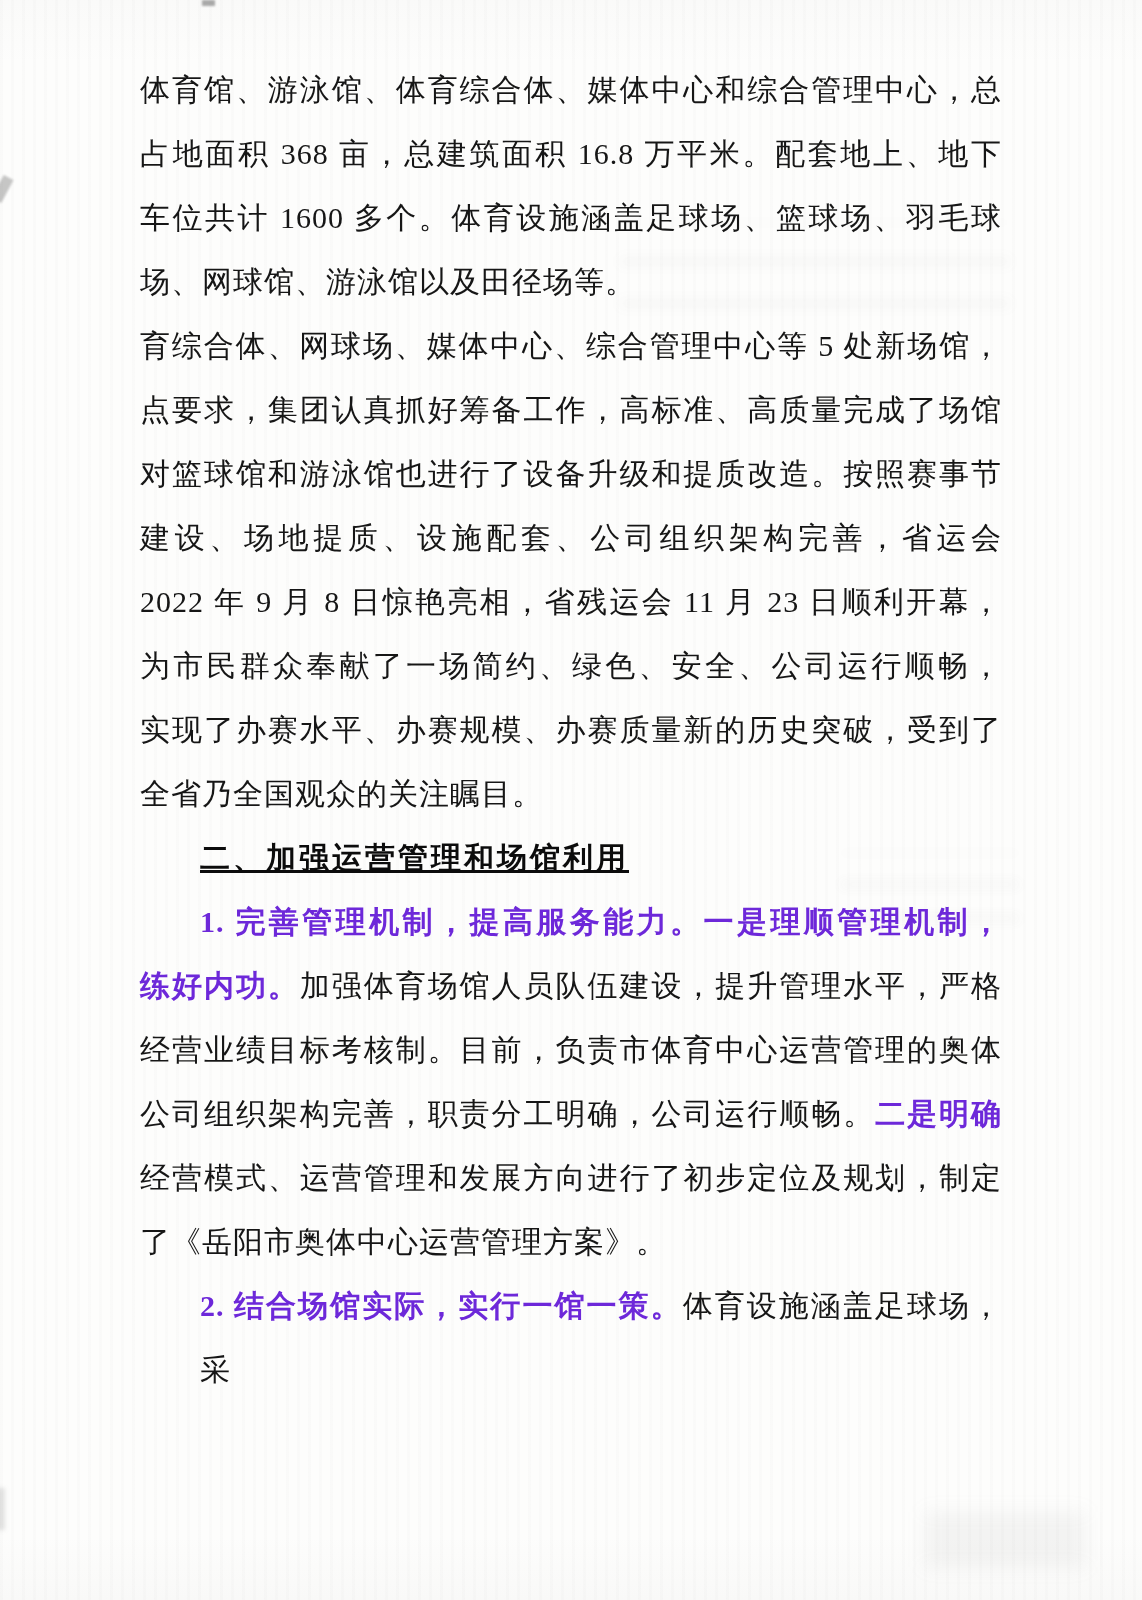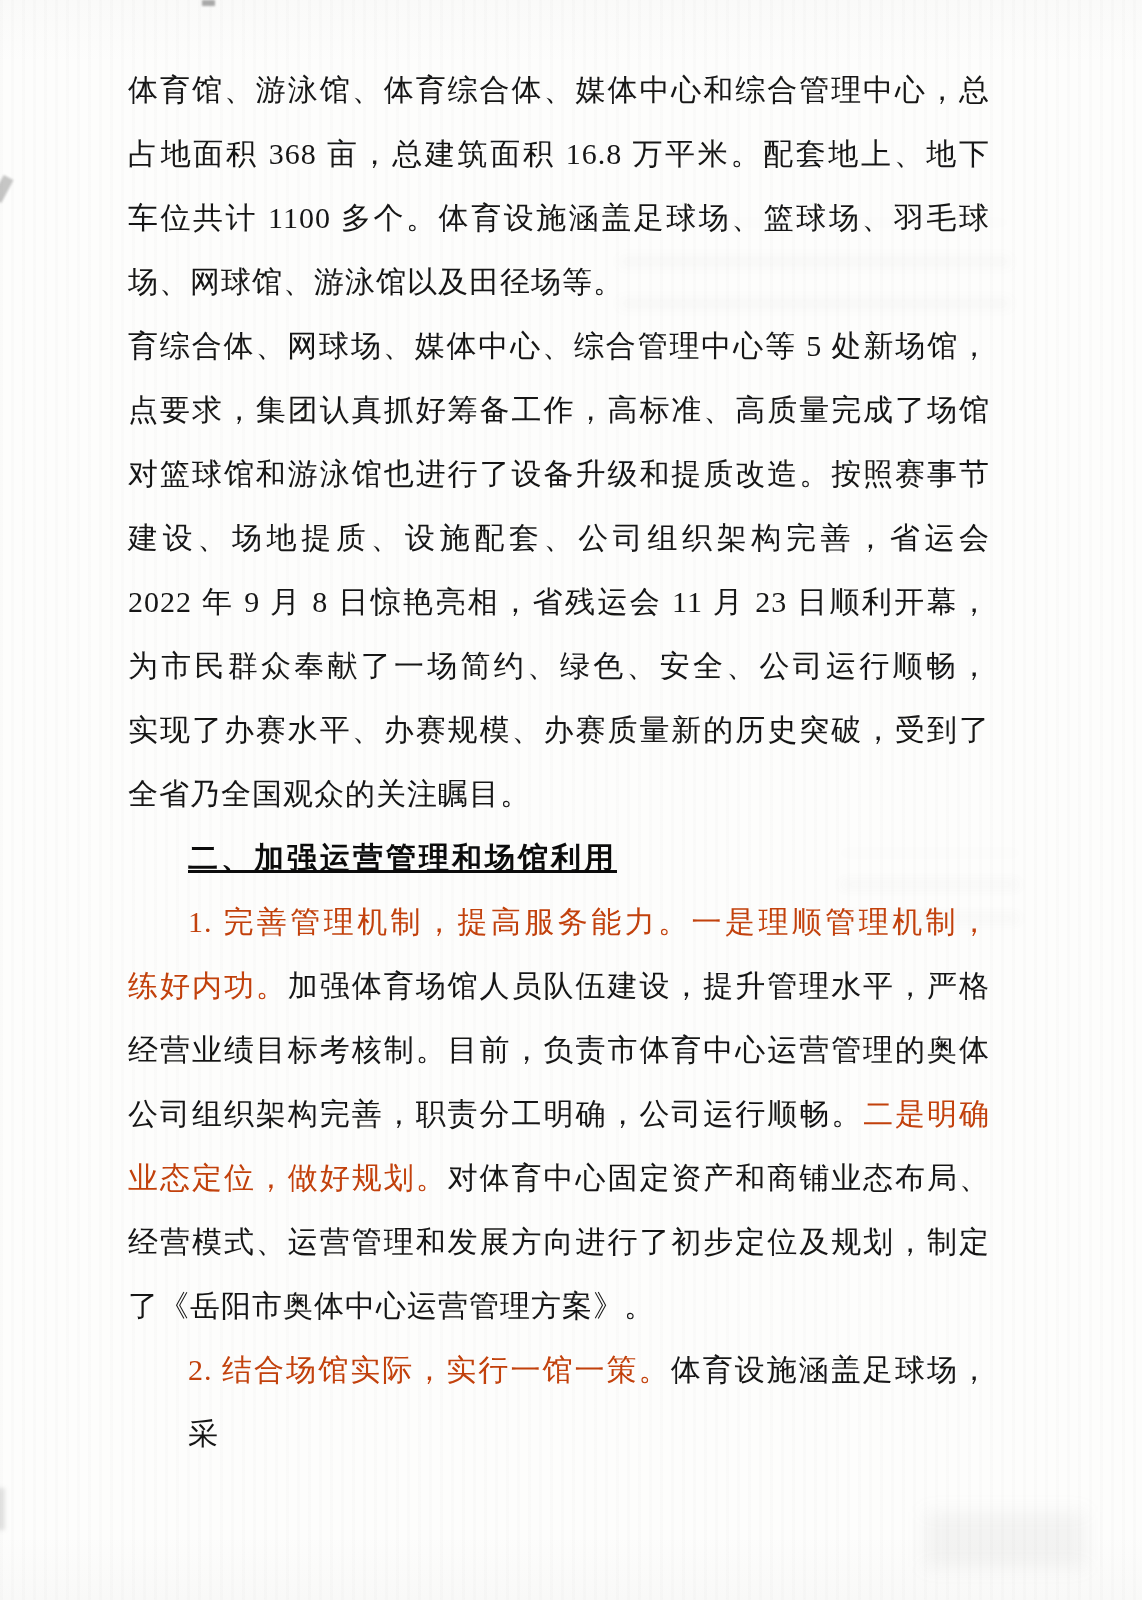--- a/index.html
+++ b/index.html
@@ -22,40 +22,40 @@
     inset: 0;
     background:
       repeating-linear-gradient(90deg,
         rgba(90,90,90,0.018) 0px, rgba(90,90,90,0.018) 3px,
         rgba(0,0,0,0) 3px, rgba(0,0,0,0) 11px),
       linear-gradient(180deg, rgba(120,120,120,0.025) 0%, rgba(0,0,0,0) 4%, rgba(0,0,0,0) 96%, rgba(120,120,120,0.03) 100%);
     pointer-events: none;
   }
   .textblock {
     position: absolute;
-    left: 128px;
+    left: 140px;
     top: 58px;
     width: 862px;
   }
   .line {
     height: 64px;
     line-height: 64px;
     font-size: 30px;
     letter-spacing: 1px;
     color: #161616;
   }
   .line.justify {
     text-align: justify;
     text-align-last: justify;
   }
   .line.indent {
     padding-left: 60px;
   }
   .seg-normal { font-weight: 400; }
-  .seg-bold   { font-weight: 400; color: #c2410c; }
+  .seg-bold   { font-weight: 700; color: #6d28d9; }
   .seg-heading {
     font-family: "Liberation Sans", "DejaVu Sans", sans-serif;
     font-weight: 700;
     color: #0c0c0c;
     letter-spacing: 3px;
     text-decoration: underline;
   }
   
   .artifact { position: absolute; pointer-events: none; }
   .bleed-1 {
@@ -103,33 +103,32 @@
   <div class="artifact bleed-1"></div>
   <div class="artifact bleed-2"></div>
   <div class="artifact edge-mark-left"></div>
   <div class="artifact edge-mark-left2"></div>
   <div class="artifact top-tick"></div>
   <div class="artifact bottom-smudge"></div>
 
   <div class="textblock">
       <div class="line justify"><span class="seg-normal">体育馆、游泳馆、体育综合体、媒体中心和综合管理中心，总</span></div>
       <div class="line justify"><span class="seg-normal">占地面积 368 亩，总建筑面积 16.8 万平米。配套地上、地下</span></div>
-      <div class="line justify"><span class="seg-normal">车位共计 1100 多个。体育设施涵盖足球场、篮球场、羽毛球</span></div>
+      <div class="line justify"><span class="seg-normal">车位共计 1600 多个。体育设施涵盖足球场、篮球场、羽毛球</span></div>
       <div class="line"><span class="seg-normal">场、网球馆、游泳馆以及田径场等。</span></div>
       <div class="line justify"><span class="seg-normal">育综合体、网球场、媒体中心、综合管理中心等 5 处新场馆，</span></div>
       <div class="line justify"><span class="seg-normal">点要求，集团认真抓好筹备工作，高标准、高质量完成了场馆</span></div>
       <div class="line justify"><span class="seg-normal">对篮球馆和游泳馆也进行了设备升级和提质改造。按照赛事节</span></div>
       <div class="line justify"><span class="seg-normal">建设、场地提质、设施配套、公司组织架构完善，省运会</span></div>
       <div class="line justify"><span class="seg-normal">2022 年 9 月 8 日惊艳亮相，省残运会 11 月 23 日顺利开幕，</span></div>
       <div class="line justify"><span class="seg-normal">为市民群众奉献了一场简约、绿色、安全、公司运行顺畅，</span></div>
       <div class="line justify"><span class="seg-normal">实现了办赛水平、办赛规模、办赛质量新的历史突破，受到了</span></div>
       <div class="line"><span class="seg-normal">全省乃全国观众的关注瞩目。</span></div>
       <div class="line indent"><span class="seg-heading">二、加强运营管理和场馆利用</span></div>
       <div class="line justify indent"><span class="seg-bold">1. 完善管理机制，提高服务能力。一是理顺管理机制，</span></div>
       <div class="line justify"><span class="seg-bold">练好内功。</span><span class="seg-normal">加强体育场馆人员队伍建设，提升管理水平，严格</span></div>
       <div class="line justify"><span class="seg-normal">经营业绩目标考核制。目前，负责市体育中心运营管理的奥体</span></div>
       <div class="line justify"><span class="seg-normal">公司组织架构完善，职责分工明确，公司运行顺畅。</span><span class="seg-bold">二是明确</span></div>
-      <div class="line justify"><span class="seg-bold">业态定位，做好规划。</span><span class="seg-normal">对体育中心固定资产和商铺业态布局、</span></div>
       <div class="line justify"><span class="seg-normal">经营模式、运营管理和发展方向进行了初步定位及规划，制定</span></div>
       <div class="line"><span class="seg-normal">了《岳阳市奥体中心运营管理方案》。</span></div>
       <div class="line justify indent"><span class="seg-bold">2. 结合场馆实际，实行一馆一策。</span><span class="seg-normal">体育设施涵盖足球场，采</span></div>
     </div>
 </div>
 
 </body></html>

